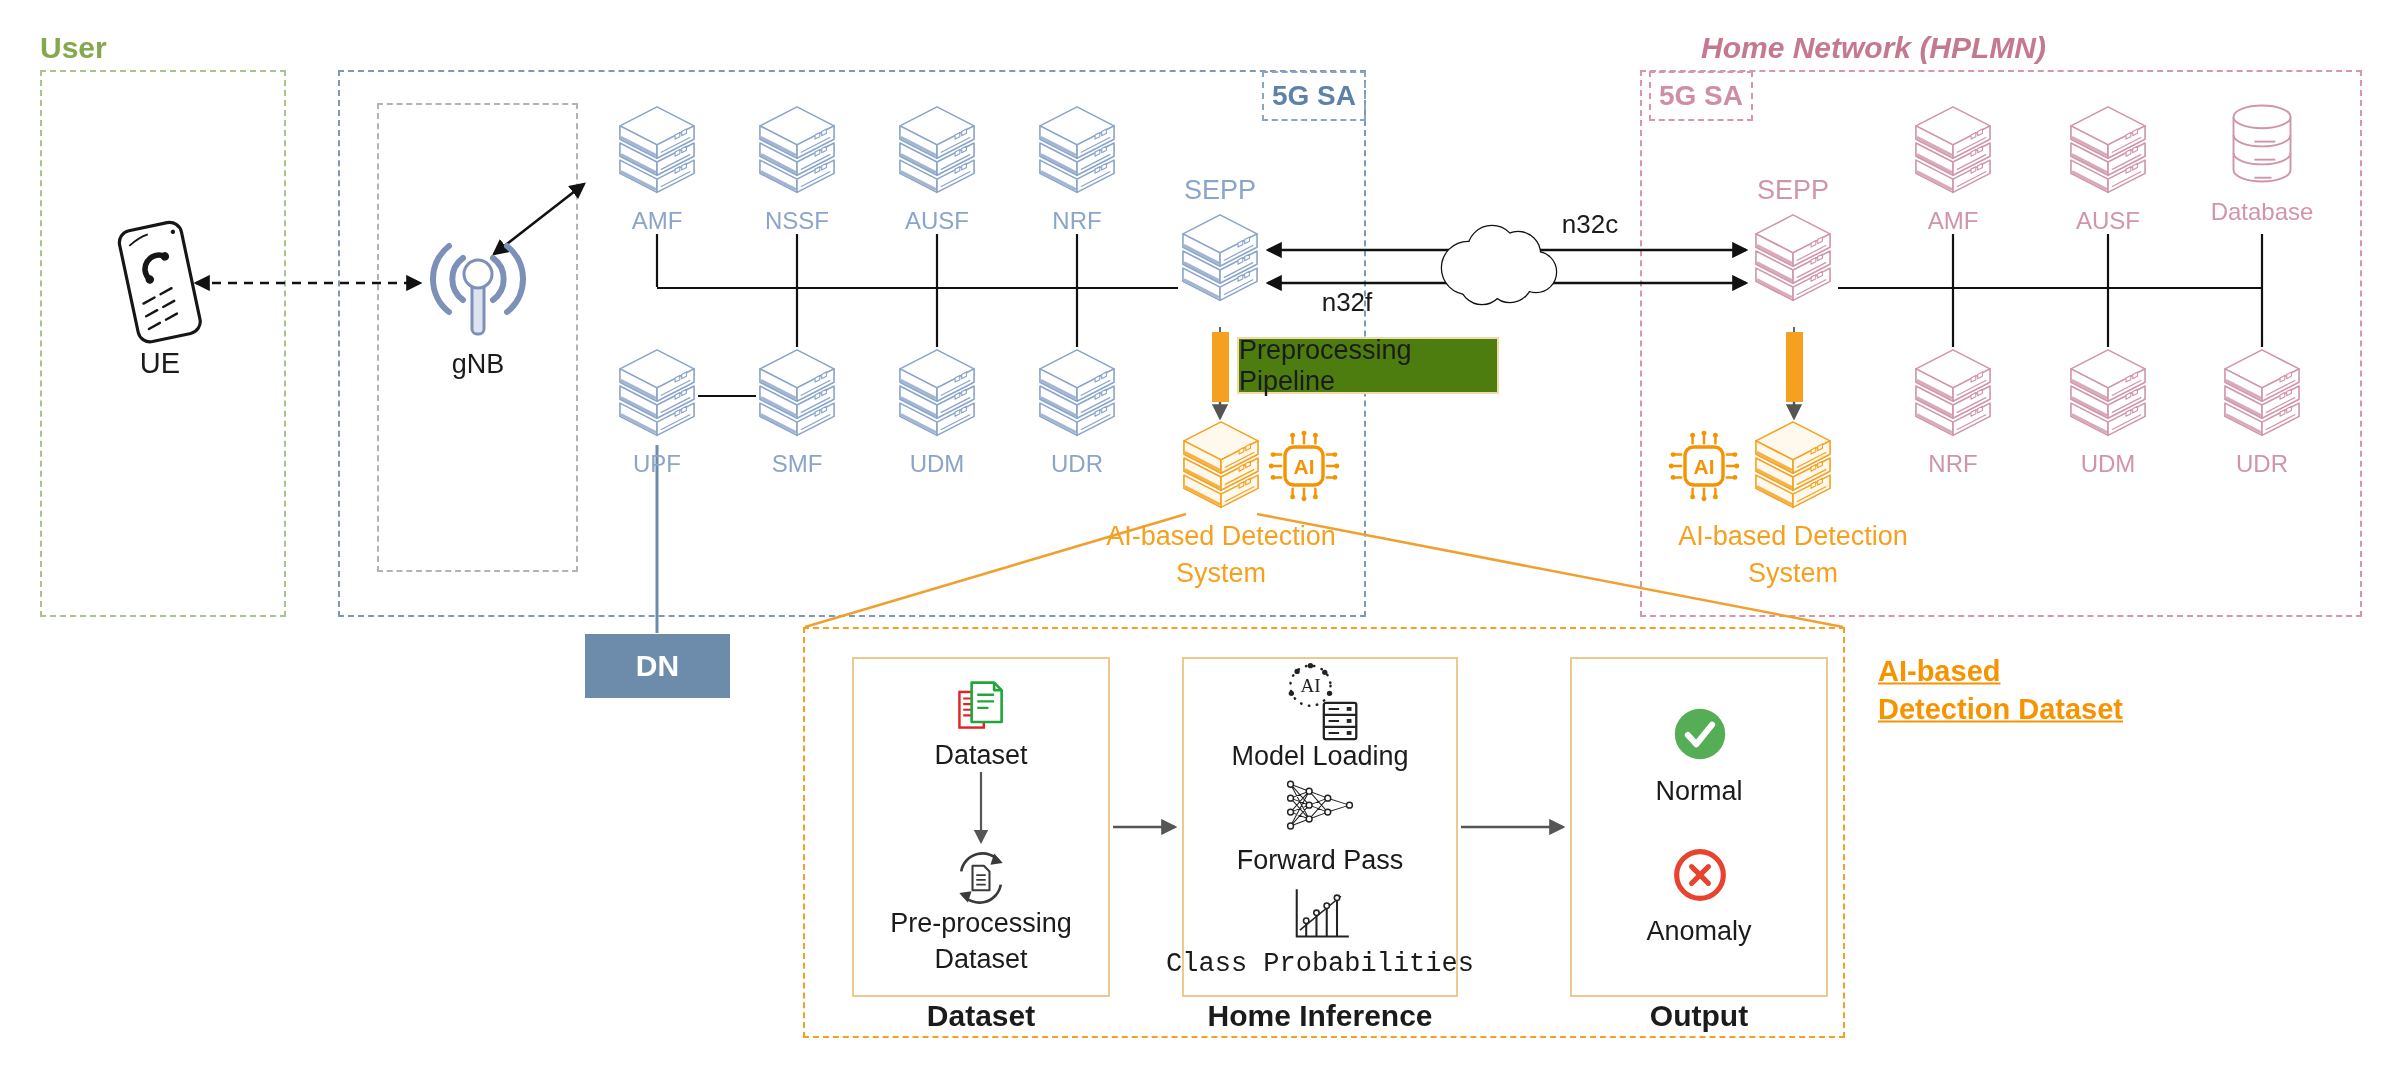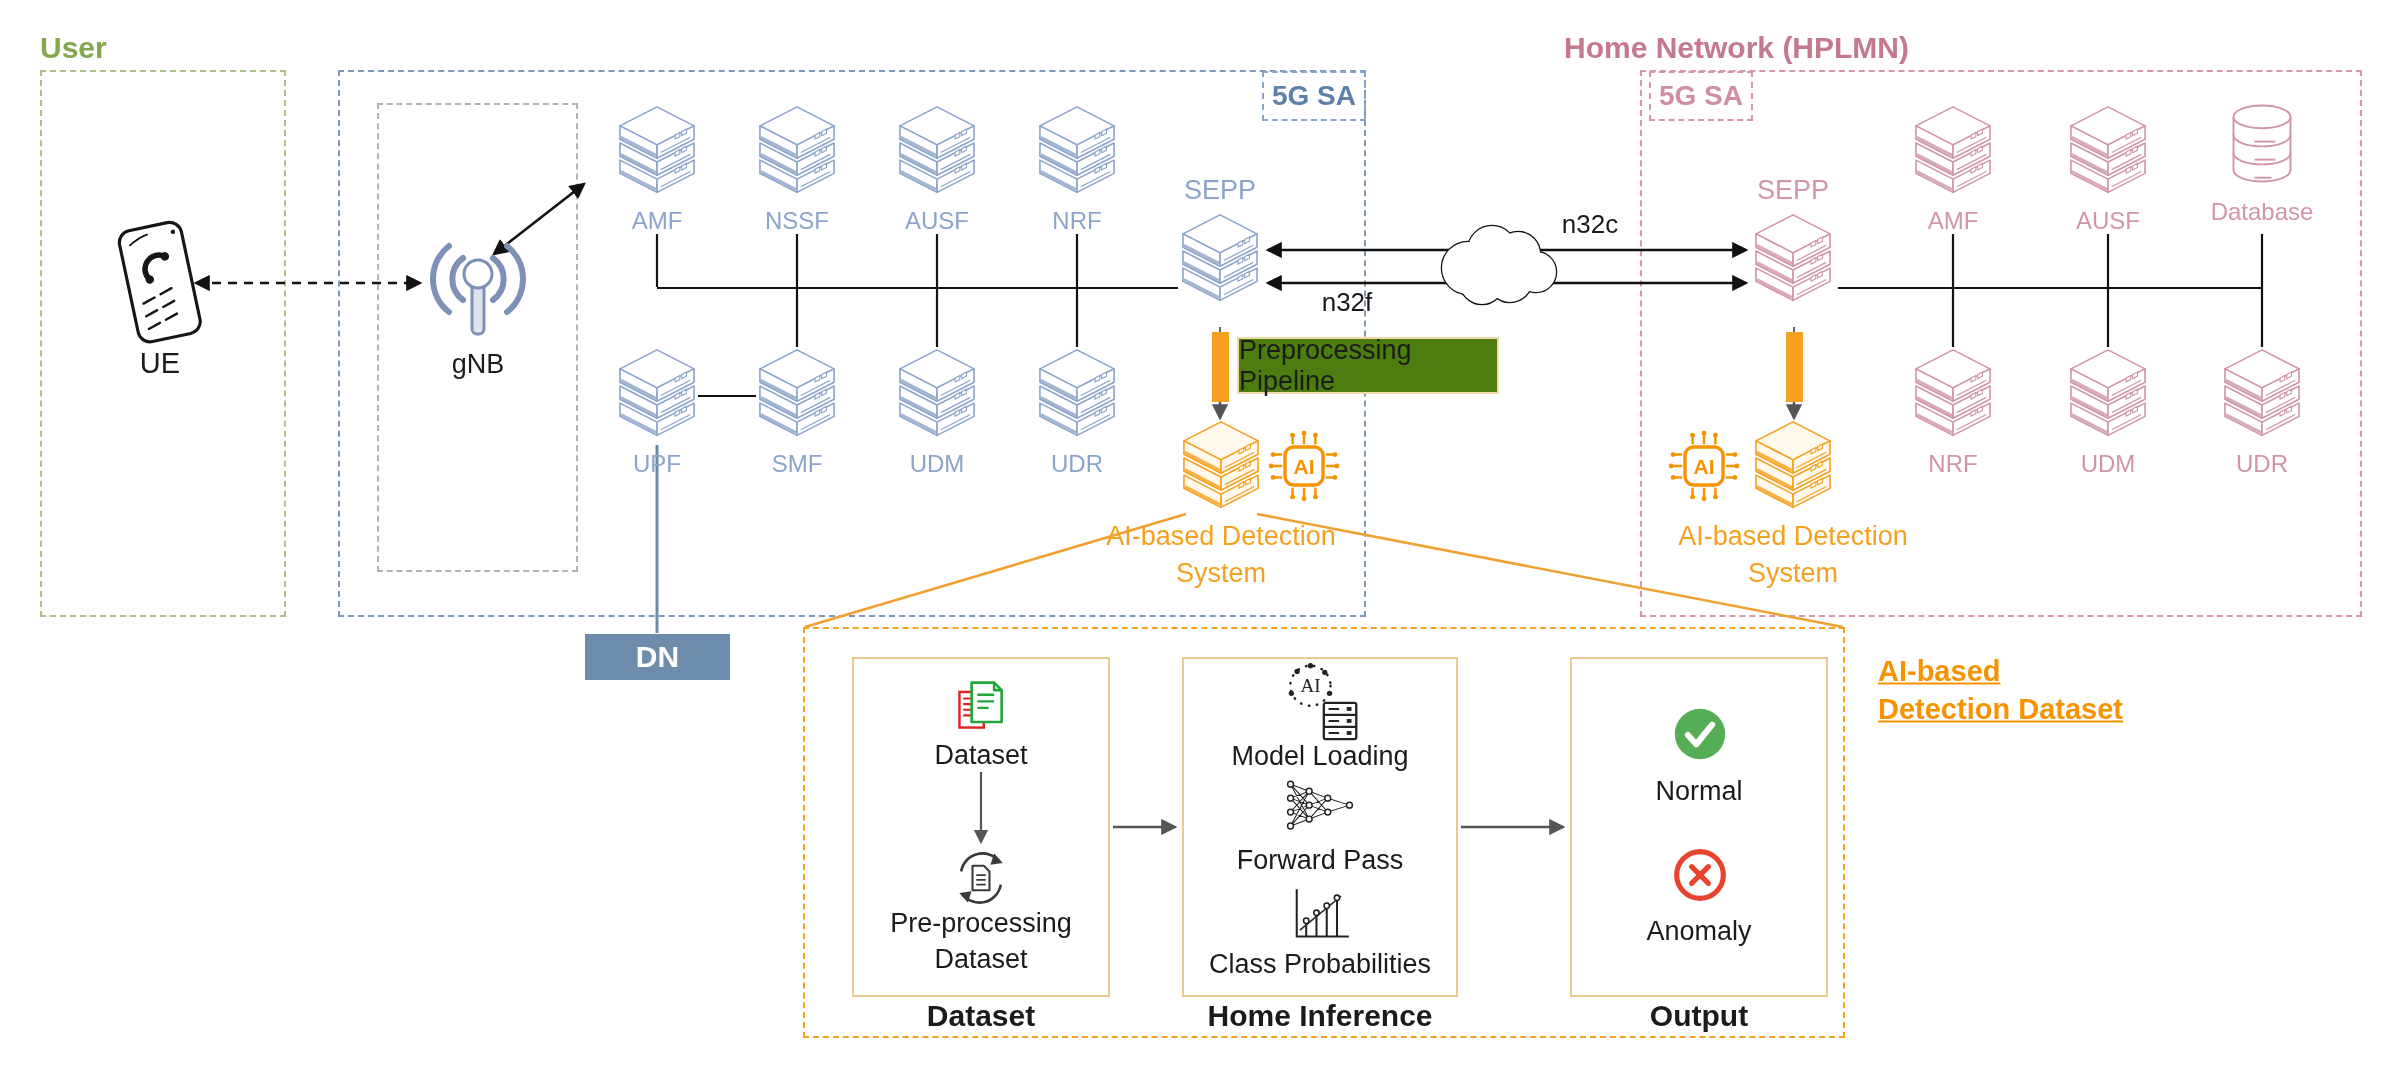--- a/index.html
+++ b/index.html
@@ -244,21 +244,21 @@
       </symbol>
     </defs>
   </svg>
 
   <div class="box" id="user-box" style="left:40px;top:70px;width:246px;height:547px;"></div>
   <div class="box" id="vplmn-box" style="left:338px;top:70px;width:1028px;height:547px;"></div>
   <div class="box" id="gnb-box" style="left:377px;top:103px;width:201px;height:469px;"></div>
   <div class="box" id="hplmn-box" style="left:1640px;top:70px;width:722px;height:547px;"></div>
 
   <div class="title" id="user-title" style="left:40px;top:48px;">User</div>
-  <div class="title" id="hplmn-title" style="left:1564px;top:48px;">Home Network (HPLMN)</div>
+  <div class="title" id="hplmn-title" style="left:1701px;top:48px;font-style:italic;">Home Network (HPLMN)</div>
 
   <div class="badge" id="vplmn-badge" style="left:1262px;top:71px;width:104px;height:50px;">5G SA</div>
   <div class="badge" id="hplmn-badge" style="left:1649px;top:71px;width:104px;height:50px;">5G SA</div>
 
   <div class="box" id="detail-box" style="left:803px;top:627px;width:1042px;height:411px;"></div>
   <div class="dcol" style="left:852px;top:657px;width:258px;height:340px;"></div>
   <div class="dcol" style="left:1182px;top:657px;width:276px;height:340px;"></div>
   <div class="dcol" style="left:1570px;top:657px;width:258px;height:340px;"></div>
 
   <svg id="wires" width="2400" height="1080" viewBox="0 0 2400 1080">
@@ -394,21 +394,21 @@
     <div class="nlabel">UDR</div>
   </div>
 
   <div class="node" style="left:1180px;top:213px;color:var(--server-blue);">
     <svg viewBox="0 0 84 100">
         <use href="#srv"></use>
       </svg>
     <div class="above">SEPP</div>
   </div>
 
-  <div id="dn-box" style="left:585px;top:634px;width:145px;height:46px;text-align:right;">DN</div>
+  <div id="dn-box" style="left:585px;top:634px;width:145px;height:64px;text-align:right;">DN</div>
 
   <div id="preproc-box" style="left:1237px;top:337px;width:262px;height:57px;">Preprocessing Pipeline</div>
 
   <div class="node" style="left:1181px;top:420px;color:var(--accent-orange);--srv-fill:#fff8ec;">
     <svg viewBox="0 0 84 100">
         <use href="#srv"></use>
       </svg>
     <div class="ailbl">
       <span>AI-based Detection</span><br>
       <span>System</span>
@@ -507,21 +507,21 @@
     <svg width="96" height="62" viewBox="0 0 100 80" preserveAspectRatio="xMidYMid meet">
         <use href="#nn"></use>
       </svg>
   </div>
   <div class="lbl" style="left:1320px;top:860px;">Forward Pass</div>
   <div class="icon" style="left:1282px;top:886px;width:80px;height:60px;">
     <svg width="80" height="60" viewBox="0 0 88 76">
         <use href="#cprob"></use>
       </svg>
   </div>
-  <div class="lbl" style="left:1320px;top:964px;">Class Probabilities</div>
+  <div class="lbl" style="left:1320px;top:964px;font-family:Liberation Mono, monospace;">Class Probabilities</div>
 
   <div class="icon" style="left:1672px;top:706px;width:56px;height:56px;">
     <svg width="56" height="56" viewBox="0 0 60 60">
         <use href="#ok"></use>
       </svg>
   </div>
   <div class="lbl" style="left:1699px;top:791px;">Normal</div>
   <div class="icon" style="left:1672px;top:847px;width:56px;height:56px;">
     <svg width="56" height="56" viewBox="0 0 60 60">
         <use href="#bad"></use>

